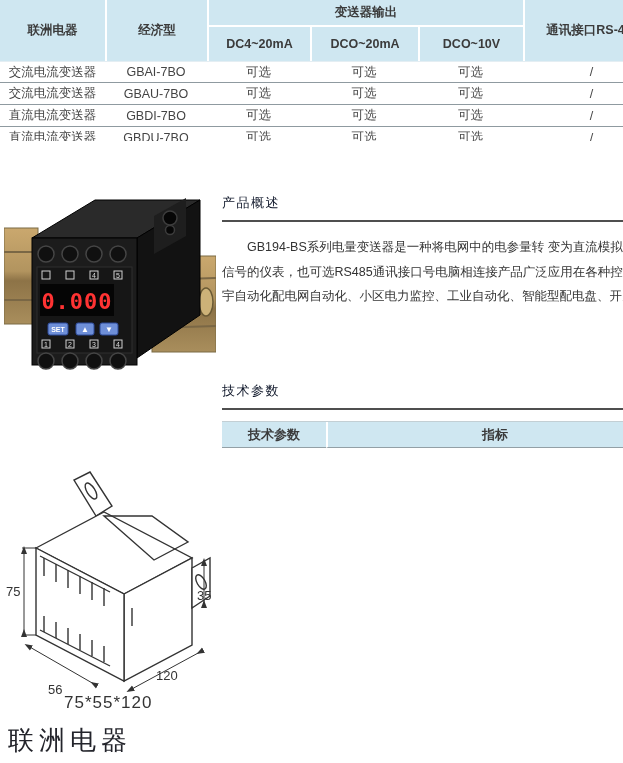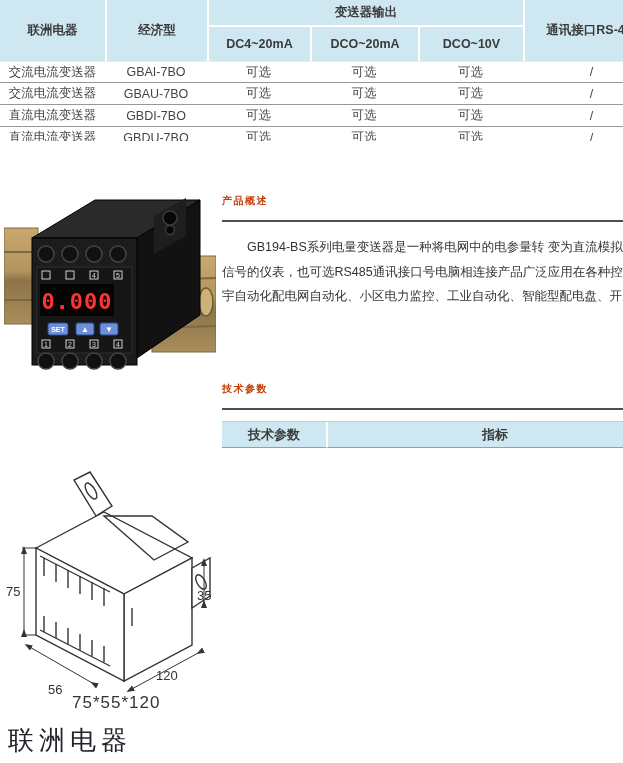--- a/index.html
+++ b/index.html
@@ -20,21 +20,21 @@
   table.prod thead tr:last-child th { height:34px; }
   table.prod th.group { border-bottom:2px solid #ffffff; }
   table.prod th.first { border-left:none; }
   table.prod td {
     height:22px; font-size:12.5px; color:#444; text-align:center; vertical-align:middle;
     border-bottom:1px solid #8f9aa0; background:#fff;margin-top:17px;
   }
   table.prod tbody tr:first-child td { border-top:1px solid #e4eef3; }
 
   
-  .sec-head { position:absolute; left:222px; font-size:10px; font-weight:bold; color:#c2410c; letter-spacing:1.5px; }
+  .sec-head { position:absolute; left:222px; font-size:13px; font-weight:normal; color:#0f172a; letter-spacing:1.5px; }
   .sec-rule { position:absolute; left:222px; width:401px; border-top:2px solid #4f4f4f; }
 
   
   .overview-text {
     position:absolute; left:222px; top:235px; width:401px; height:106px; overflow:hidden;
     font-size:12.5px; color:#333; line-height:24.5px;
   }
   .overview-text .line { white-space:nowrap; overflow:hidden; }
   .overview-text .line.indent { padding-left:25px; }
 
@@ -43,21 +43,21 @@
   table.spec { border-collapse:separate; border-spacing:0; table-layout:fixed; width:440px; border-top:1px solid #c3cfd4; }
   table.spec th {
     background:#cfe7f1; color:#3b3b3b; font-size:13px; font-weight:bold; height:26px;
     text-align:center; vertical-align:middle; border-bottom:1px solid #93a0a6;
   }
   table.spec th.value-h { border-left:2px solid #ffffff; }
 
   
   .photo { position:absolute; left:4px; top:160px; }
   .dimdraw { position:absolute; left:4px; top:468px; }
-  .dim-caption { position:absolute; left:72px; top:693px; font-size:17px; color:#333; letter-spacing:1px; }
+  .dim-caption { position:absolute; left:64px; top:693px; font-size:17px; color:#333; letter-spacing:1px; }
   .watermark { position:absolute; left:8px; top:723px; font-size:26px; color:#23242b; letter-spacing:5px; font-weight:500; }
 </style>
 </head>
 <body>
 
 <div class="page">
 
   <div class="top-table-wrap">
     <table class="prod">
       <colgroup>

